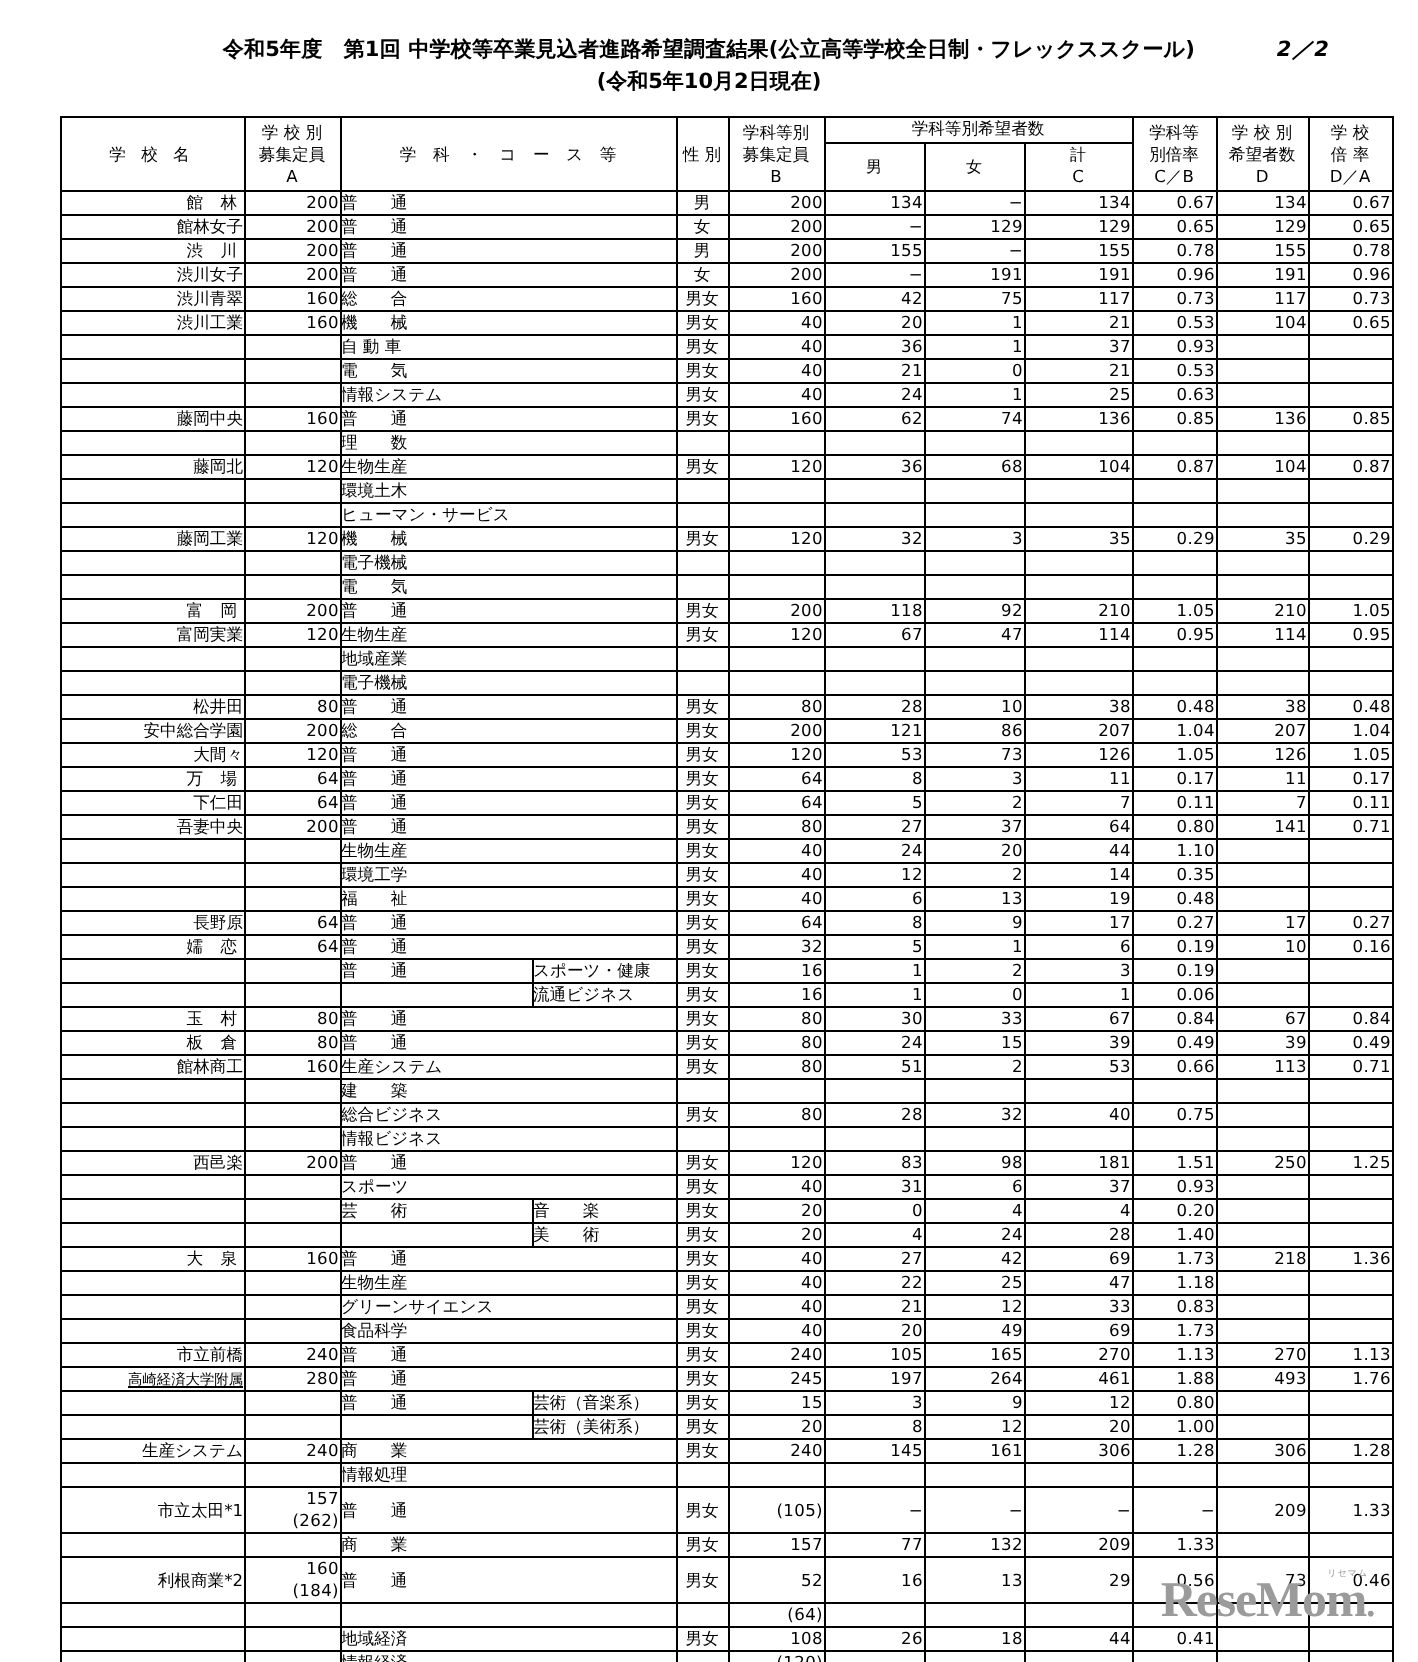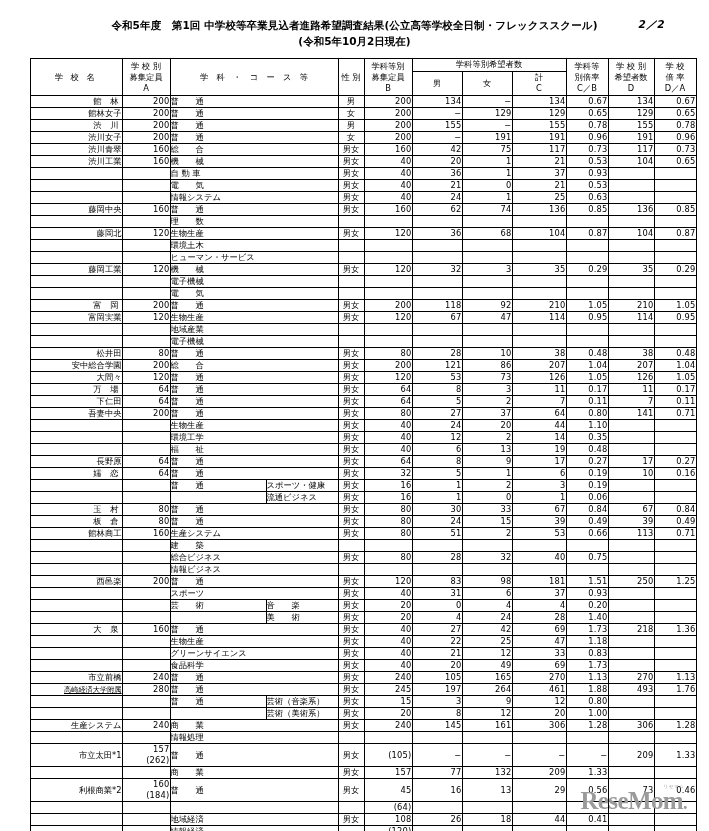--- a/index.html
+++ b/index.html
@@ -1106,21 +1106,21 @@
             <td class="school">
               <div>利根商業*2</div>
             </td>
             <td class="num">
               <div>160</div>
               <div>(184)</div>
             </td>
             <td class="course" colspan="2">普　　通</td>
             <td class="sex">男女</td>
             <td class="num">
-              <div>45</div>
+              <div>52</div>
             </td>
             <td class="num">16</td>
             <td class="num">13</td>
             <td class="num">29</td>
             <td class="num">0.56</td>
             <td class="num">73</td>
             <td class="num">0.46</td>
           </tr>
           <tr>
             <td class="school"></td>

